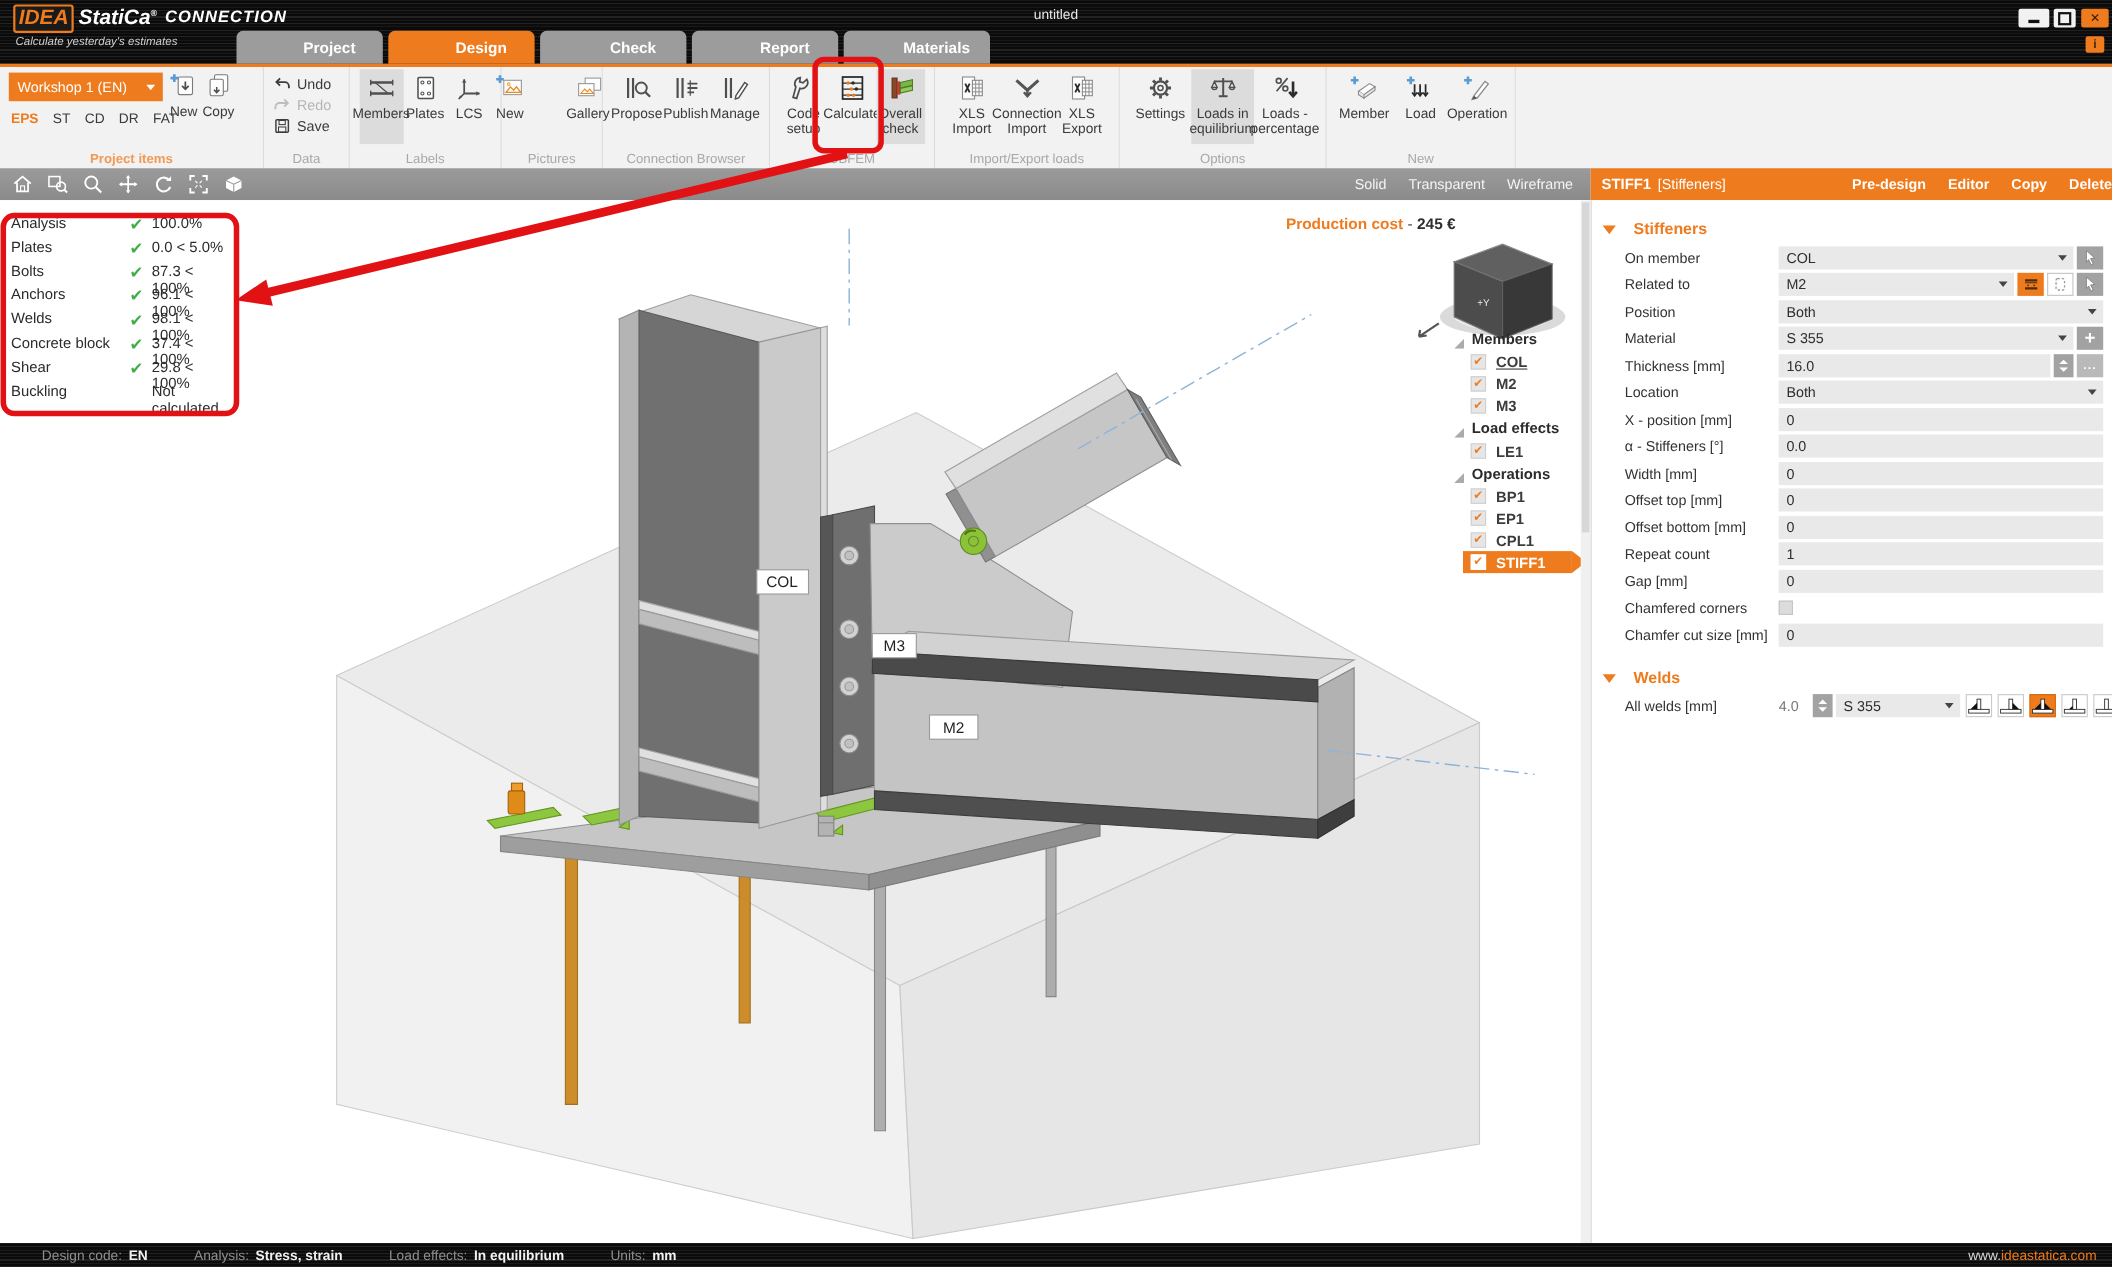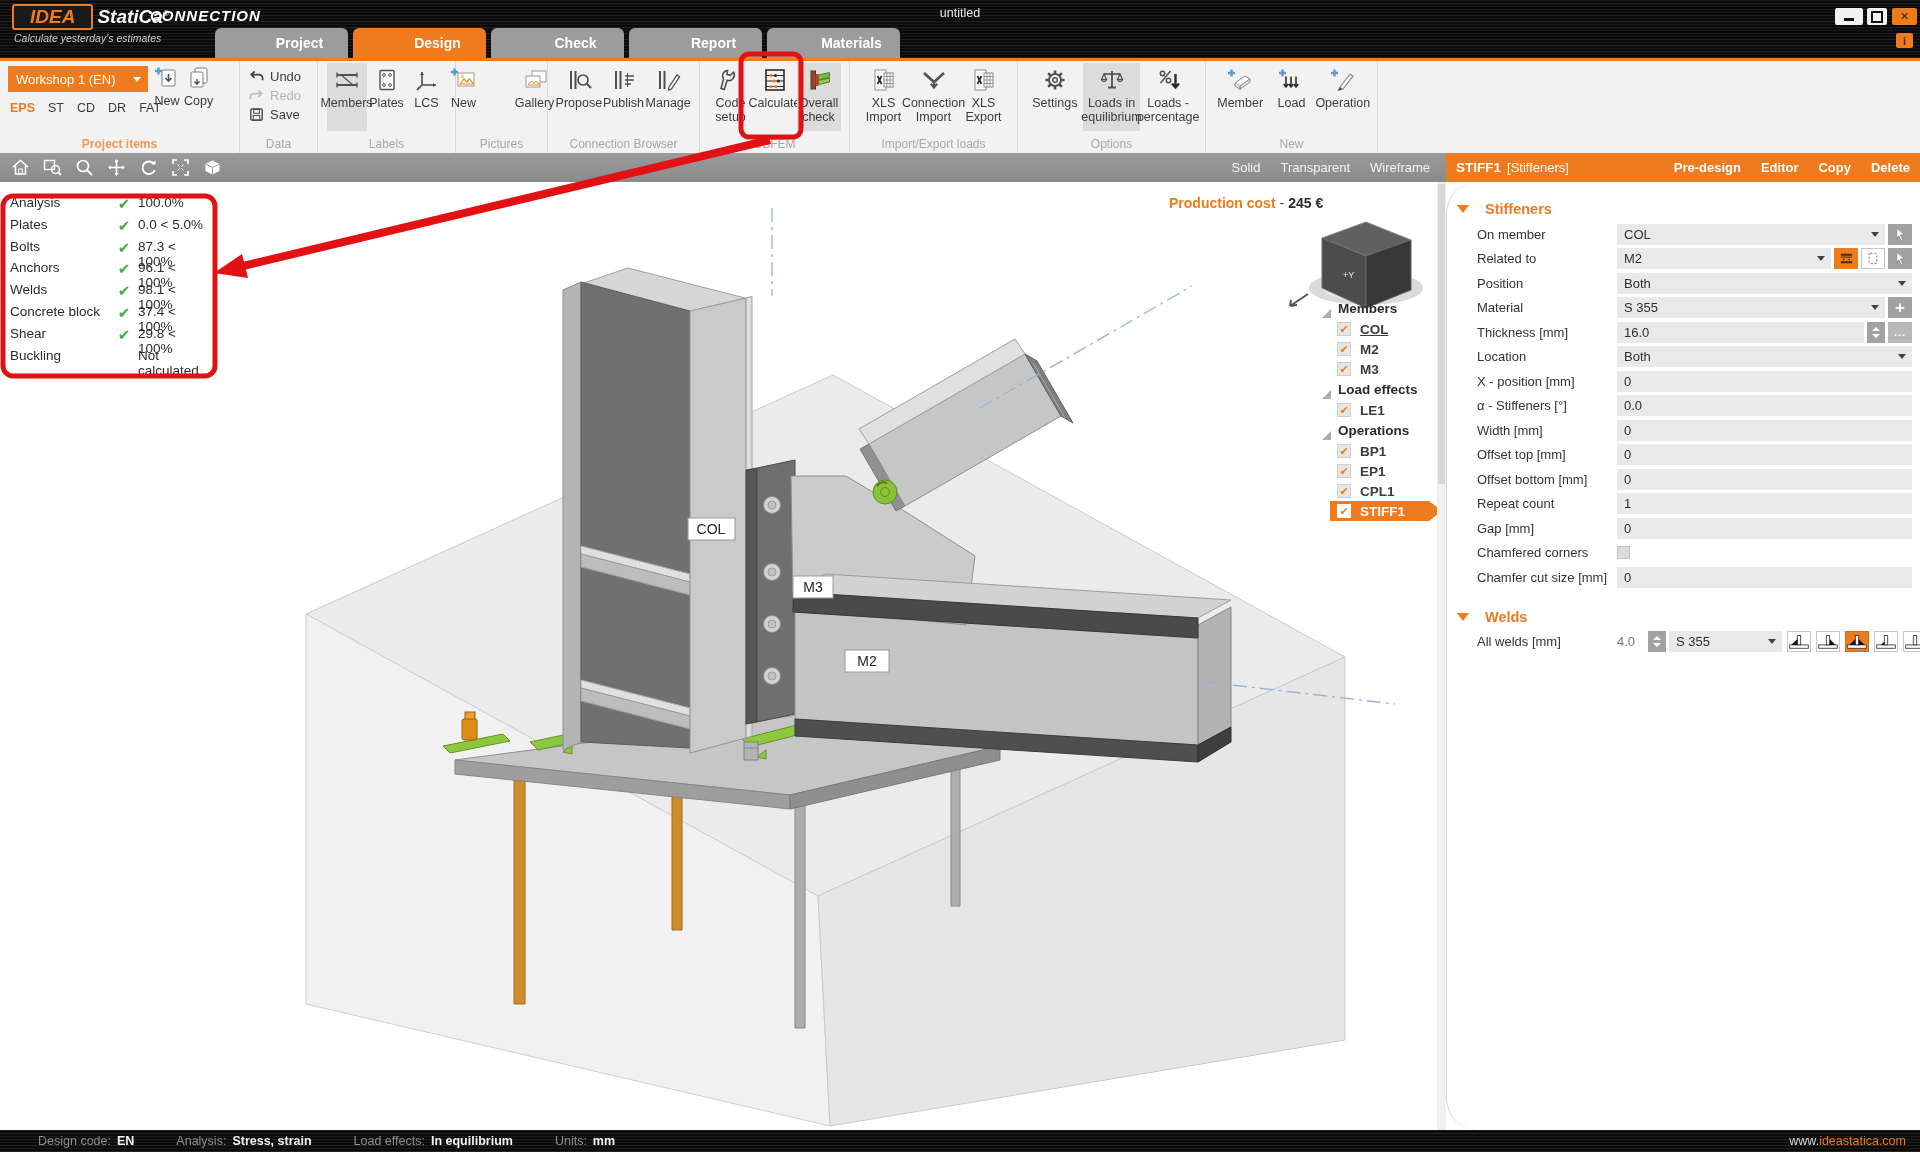--- a/index.html
+++ b/index.html
@@ -5,21 +5,21 @@
   html,body{margin:0;padding:0;}
   body{width:1920px;height:1152px;position:relative;overflow:hidden;background:#fff;
        font-family:"Liberation Sans","DejaVu Sans",sans-serif;-webkit-font-smoothing:antialiased;}
   .abs{position:absolute;}
 
   
   #header{left:0;top:0;width:1920px;height:58px;
     background:#0d0d0d;
     background-image:repeating-linear-gradient(180deg,#181818 0 1px,#0a0a0a 1px 3px,#222 3px 4px,#0c0c0c 4px 6px);}
   #logo{left:12px;top:4px;display:flex;align-items:baseline;gap:4px;}
-  #logo .idea{color:#ee7b1d;font-weight:bold;font-style:italic;font-size:19px;let;border:2px solid #ee7b1d;padding:0 16px;border-radius:3px;background:#1a1a1a;}
+  #logo .idea{color:#ee7b1d;font-weight:bold;font-style:italic;font-size:19px;let;border:2px solid #ee7b1d;padding:0 3px;border-radius:3px;background:#1a1a1a;}
   #logo .statica{color:#fff;font-weight:bold;font-style:italic;font-size:19px;}
   #logo .reg{color:#fff;font-size:8px;vertical-align:super;}
   #tagline{left:14px;top:32px;color:#cfcfcf;font-style:italic;font-size:10.5px;}
   #product{left:150px;top:7px;color:#fff;font-weight:bold;font-style:italic;font-size:15px;letter-spacing:1px;text-align:center;}
   #doc-title{left:50%;top:6px;transform:translateX(-50%);color:#e8e8e8;font-size:12.5px;}
   .winbtn{top:8px;height:17px;border-radius:2px;display:flex;align-items:center;justify-content:center;cursor:default;}
   #btn-min{left:1835px;width:28px;background:#f2f2f2;}
   #btn-min i{display:block;width:10px;border-bottom:3px solid #111;margin-top:6px;}
   #btn-max{left:1867px;width:20px;background:#f2f2f2;}
   #btn-max i{display:block;width:8px;height:8px;border:2px solid #111;}
@@ -54,21 +54,21 @@
 
   
   #viewbar{left:0;top:153px;width:1446px;height:29px;background:linear-gradient(#9b9b9b,#8a8a8a);
     display:flex;align-items:center;}
   #viewtools{display:flex;align-items:center;gap:11px;padding-left:10px;}
   .vtool{width:21px;height:21px;}
   #viewmodes{margin-left:auto;display:flex;gap:20px;padding-right:16px;color:#f4f4f4;font-size:13px;}
   #panel-header{left:1446px;top:153px;width:474px;height:29px;background:#ee7b1d;display:flex;align-items:center;color:#fff;}
   #panel-header .ptitle{font-weight:bold;font-size:13.5px;margin-left:10px;}
   #panel-header .psub{font-size:13px;margin-left:6px;}
-  #panel-actions{margin-left:auto;display:flex;gap:20px;padding-right:10px;font-weight:bold;font-size:13px;}
+  #panel-actions{margin-left:auto;display:flex;gap:20px;font-weight:bold;font-size:13px;}
 
   
   #canvas{left:0;top:182px;width:1446px;height:948px;background:#fff;overflow:hidden;}
   #scene{position:absolute;left:0;top:0;}
   .dash{stroke:#8fb4d8;stroke-width:1.3;fill:none;stroke-dasharray:14 5 3 5;}
   #prodcost{left:1169px;top:13px;font-size:14px;}
   #prodcost .pc-label{color:#ee7b1d;font-weight:bold;}
   #prodcost .pc-sep{color:#444;margin:0 4px;}
   #prodcost .pc-value{color:#2e2e2e;font-weight:bold;}
   #vscroll{left:1437px;top:0;width:9px;height:948px;background:#f0f0f0;}
@@ -91,21 +91,21 @@
     display:flex;align-items:center;justify-content:center;font-size:11px;color:#ee7b1d;font-weight:bold;line-height:1;}
   .titem .til{font-size:13.5px;font-weight:bold;color:#3c3c3c;}
   .titem.sel{background:#ee7b1d;padding-left:7px;margin-left:10px;position:relative;width:92px;}
   .titem.sel .til{color:#fff;}
   .titem.sel .tcheck{background:#fff;border-color:#fff;}
   .titem.sel::after{content:"";position:absolute;right:-13px;top:0;width:0;height:0;
     border-top:10px solid transparent;border-bottom:10px solid transparent;border-left:13px solid #ee7b1d;}
   .titem .til.u{text-decoration:underline;}
 
   
-  #panel{left:1446px;top:182px;width:474px;height:948px;background:#fff;border-left:1px solid #d5d5d5;box-sizing:border-box;border-radius:32px;}
+  #panel{left:1446px;top:182px;width:474px;height:948px;background:#fff;border-left:1px solid #d5d5d5;box-sizing:border-box;}
   .sectitle{display:flex;align-items:center;height:26px;margin-top:14px;}
   .sectitle .tri{width:0;height:0;border-left:6px solid transparent;border-right:6px solid transparent;
     border-top:8px solid #ee7b1d;margin-left:10px;}
   .sectitle .st{color:#ee7b1d;font-weight:bold;font-size:14.5px;margin-left:16px;}
   .prow{display:flex;align-items:center;height:24.5px;}
   .plabel{padding-left:30px;width:140px;font-size:13px;color:#333;flex-shrink:0;}
   .pctrl{display:flex;align-items:center;gap:3px;width:297px;margin-left:auto;margin-right:8px;}
   .pfield{flex:1;height:21px;background:#e9e9e9;display:flex;align-items:center;font-size:13px;color:#2e2e2e;padding-left:7px;box-sizing:border-box;}
   .pfield .caret{margin-left:auto;margin-right:6px;width:0;height:0;border-left:4px solid transparent;border-right:4px solid transparent;border-top:5px solid #444;}
   .pbtn{width:24px;height:21px;flex-shrink:0;display:flex;align-items:center;justify-content:center;box-sizing:border-box;}

